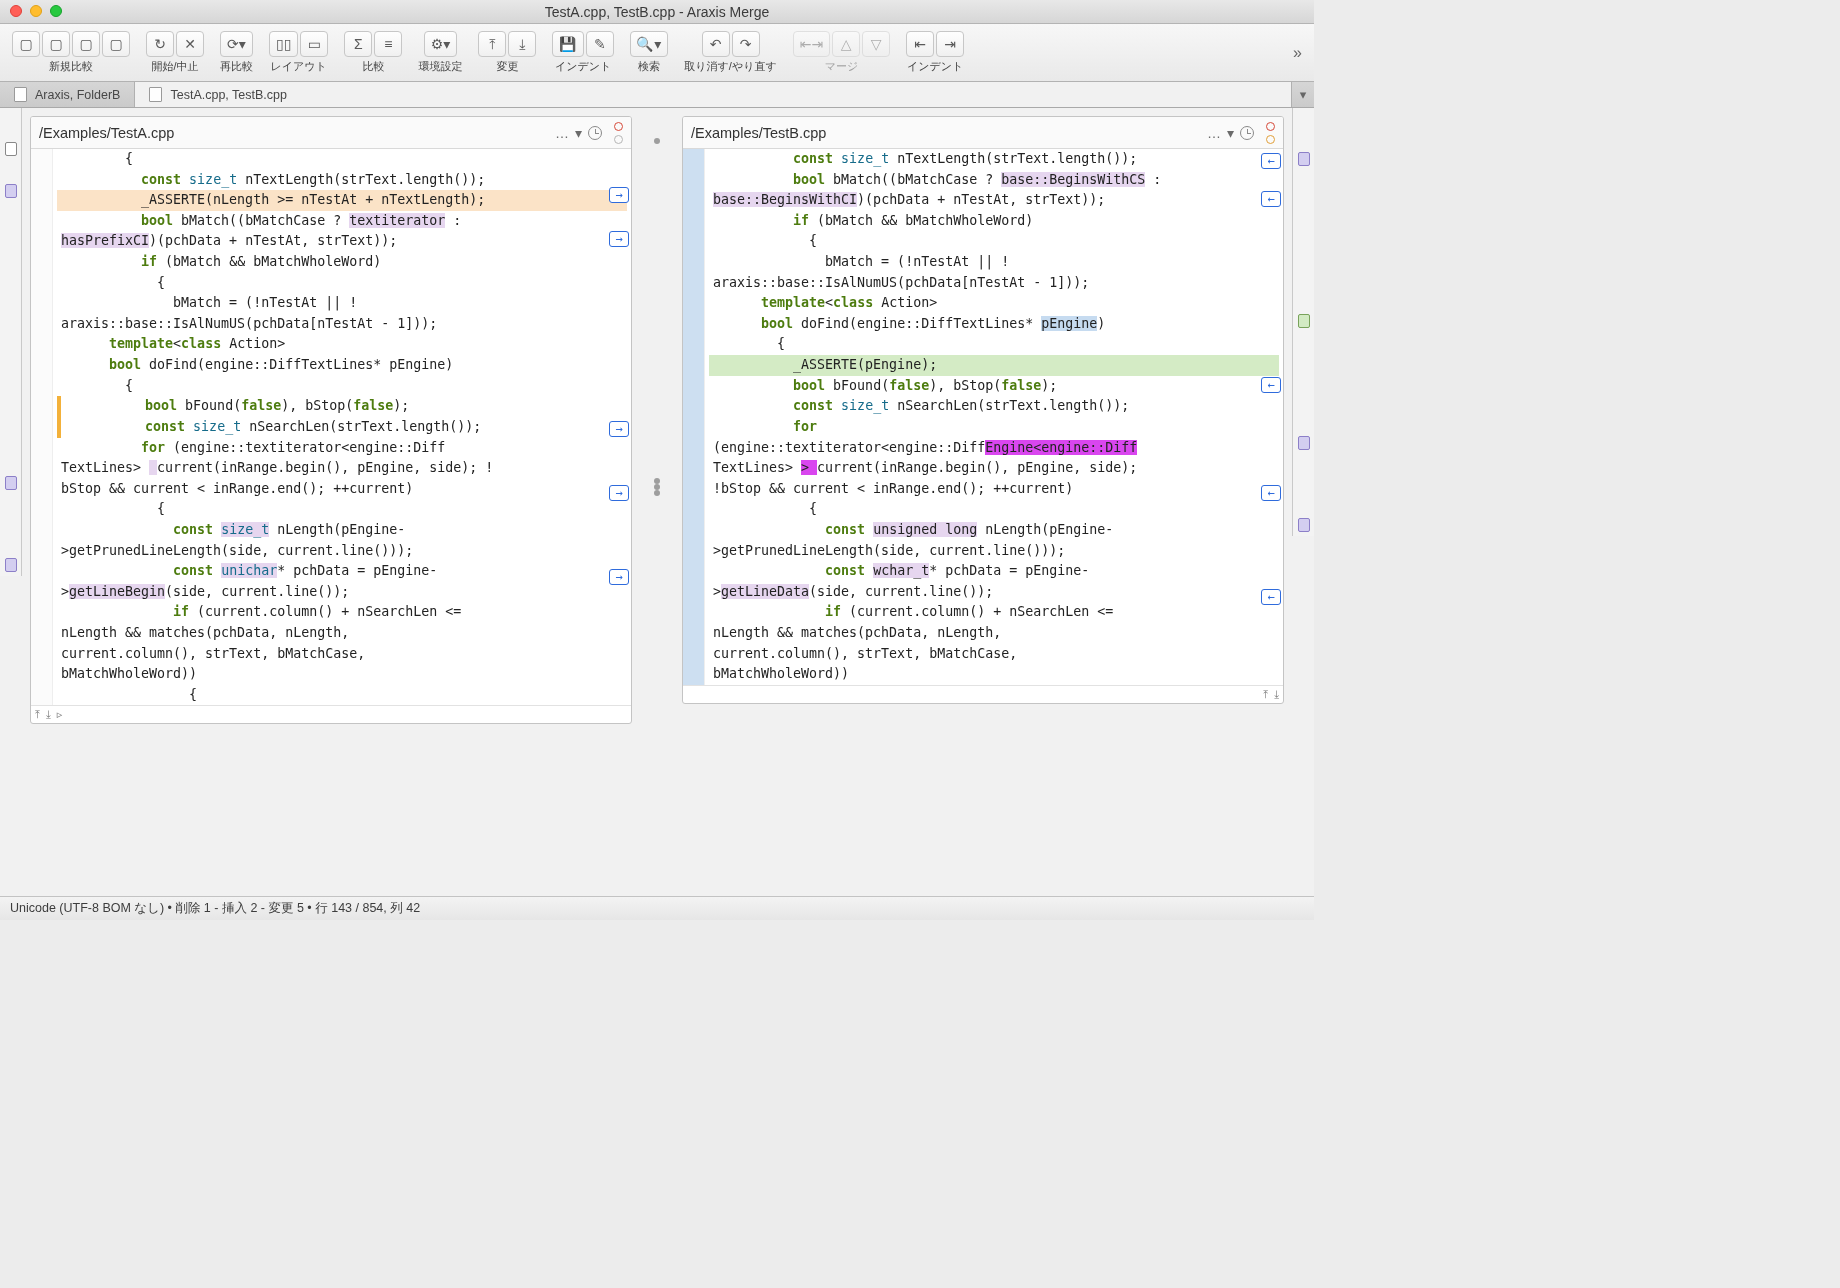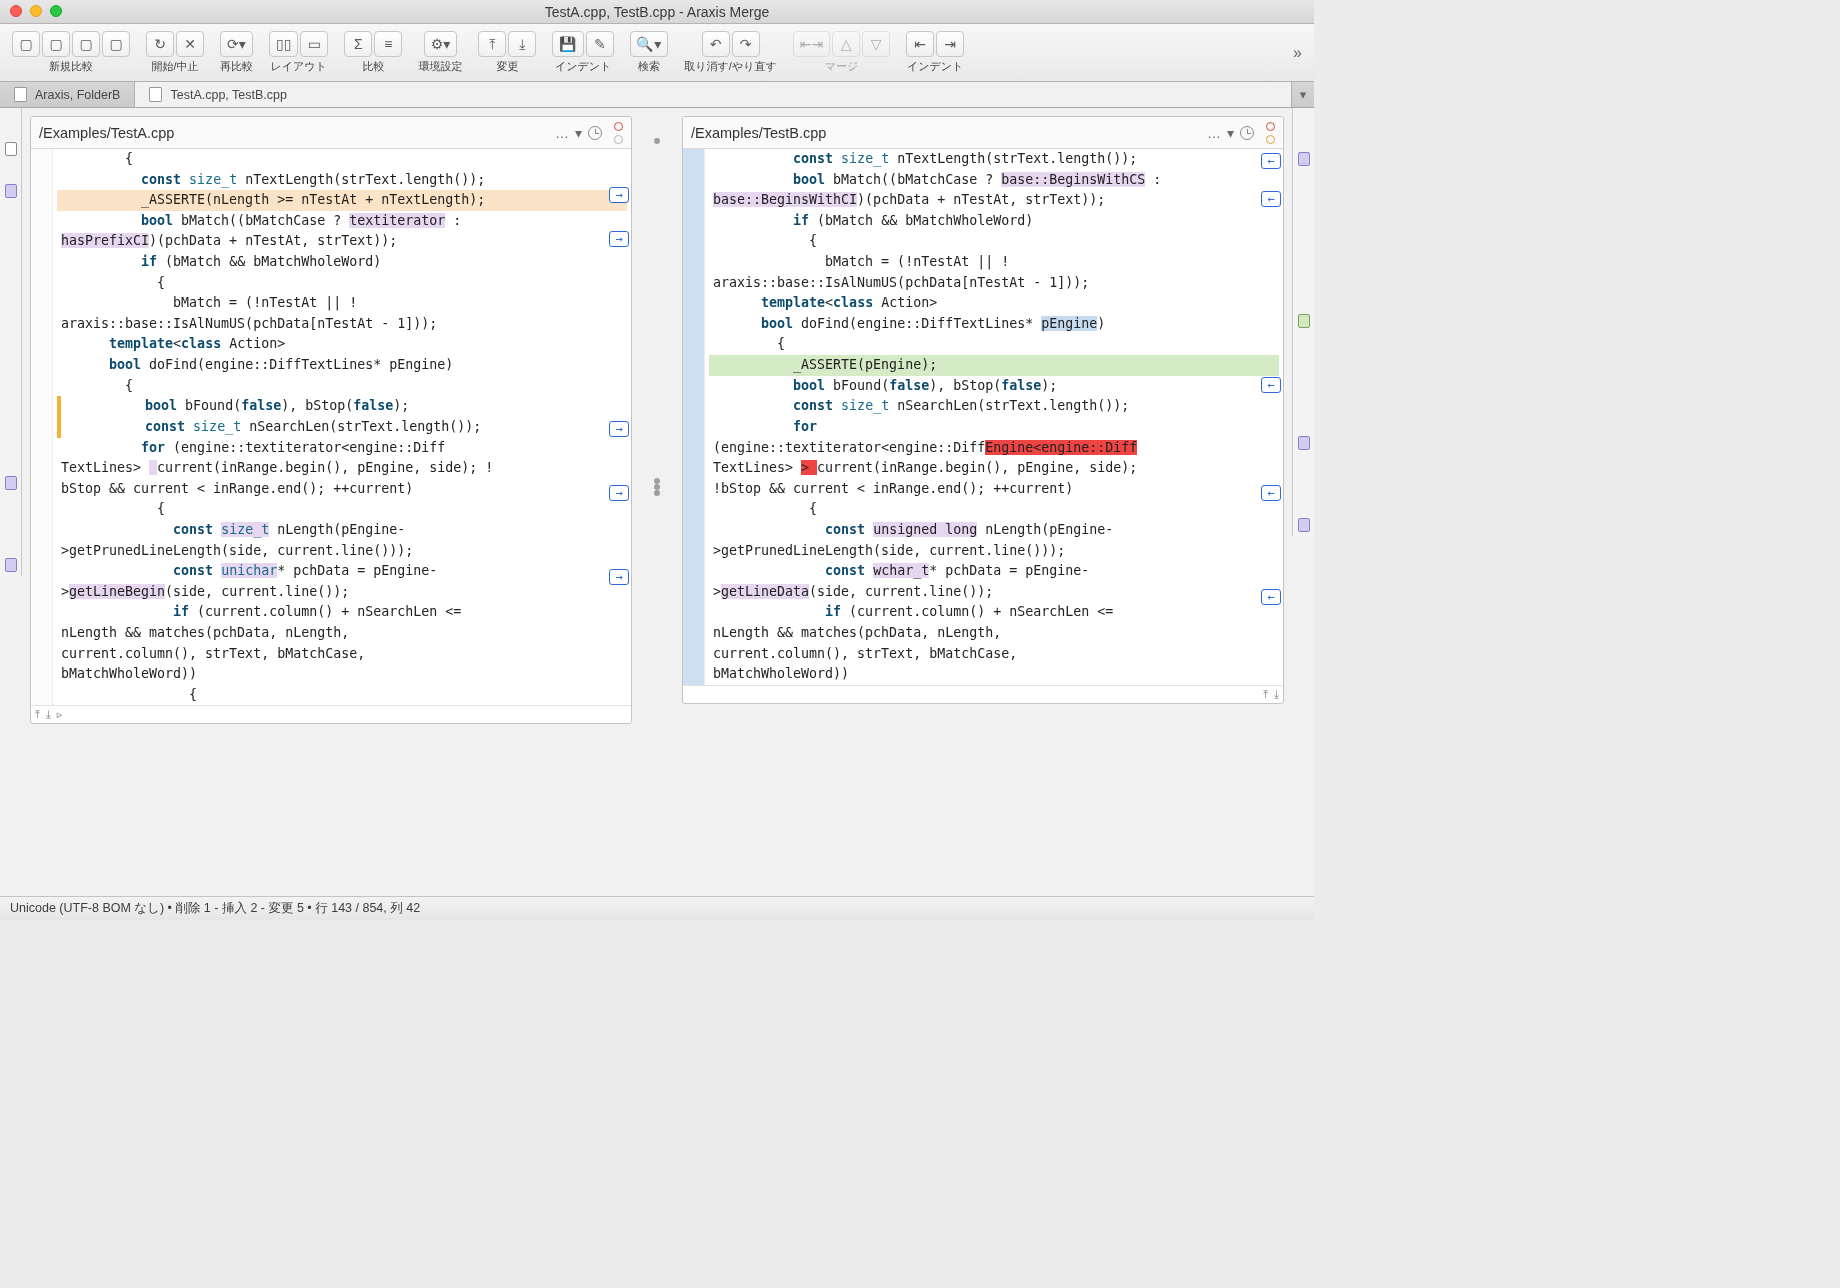--- a/index.html
+++ b/index.html
@@ -77,23 +77,23 @@
     color:#222;
   }
   .change-gutter{ width:22px; background:#fbfbfb; border-right:1px solid #eee;}
   .code-area { flex:1; overflow:hidden; position:relative; padding:0 4px;}
   .line { white-space:pre; padding:0 4px;}
   .hl-orange { background:#fbe3c7; }
   .hl-green { background:#d4ebc5; }
   .hl-yellowstrip { border-left:4px solid #f3b13a; }
   .hl-blue-gut { background:#cddff1; }
   .word-mod { background:#e6d6ef; }
-  .word-add { background:#ef4444; }
+  .word-add { background:#d946ef; }
   .word-blue { background:#c6dbf0; }
-  .kw { color:#0c4a6e; font-weight:600;}  
+  .kw { color:#4d7c0f; font-weight:600;}  
   .tn { color:#156b8a; }
   .gt-arrow {
     position:absolute; width:20px; height:16px; border:1.5px solid #2f6bdc; border-radius:3px;
     background:#fff; color:#2f6bdc; font-size:12px; display:flex;align-items:center;justify-content:center;
   }
   .center-strip {
     width:34px; background:#f5f5f5; position:relative;
   }
   .center-strip .bullet{ width:6px;height:6px;background:#9e9e9e;border-radius:50%;position:absolute;left:14px;}
   

